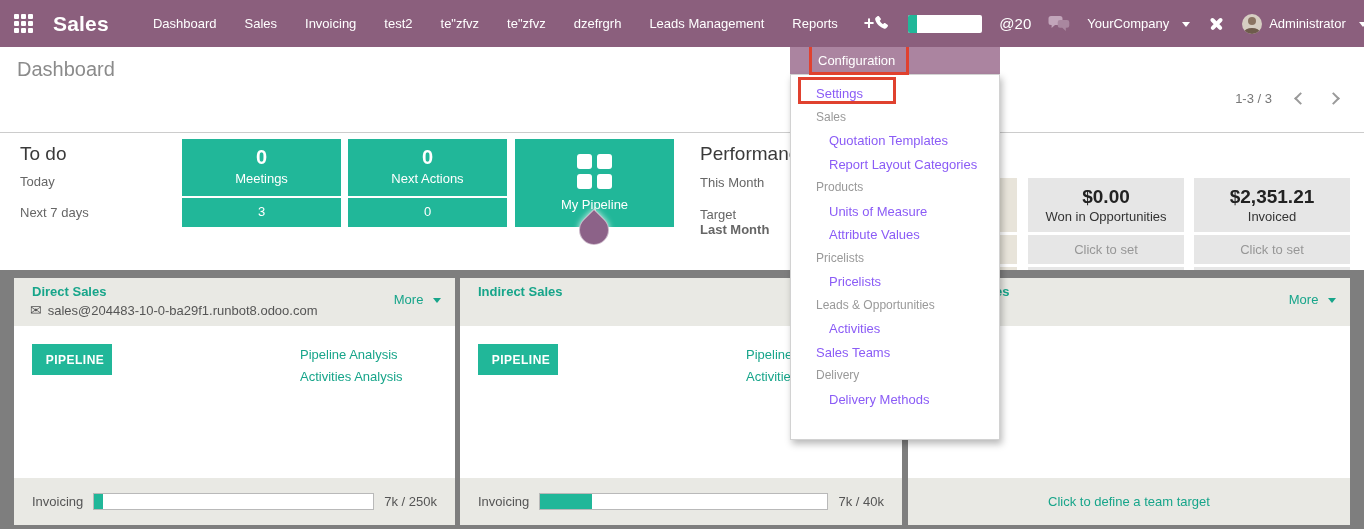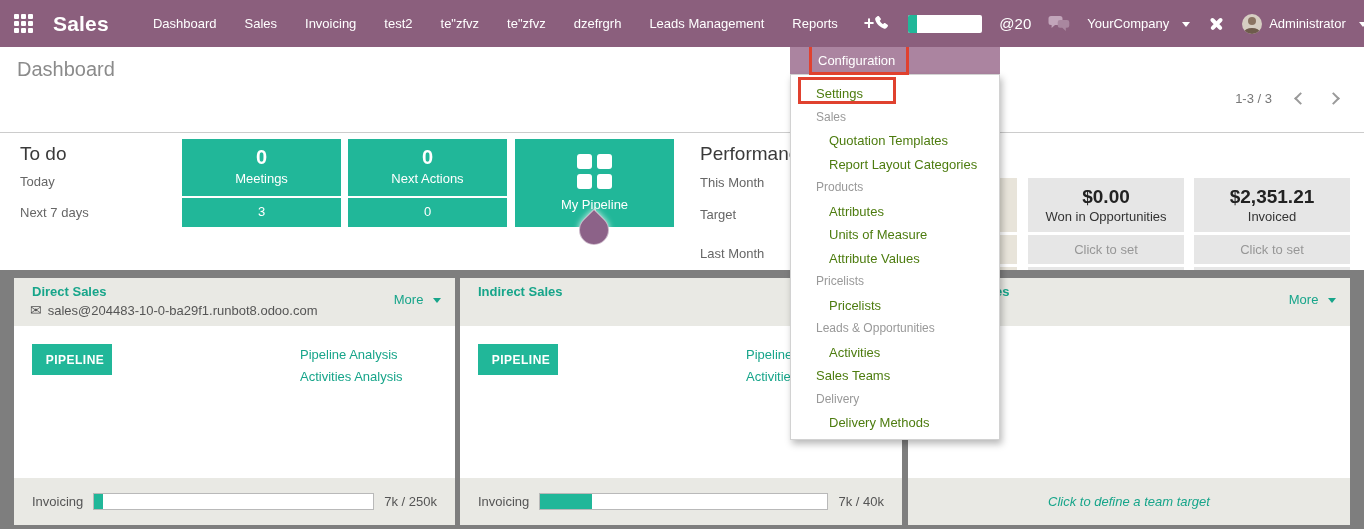--- a/index.html
+++ b/index.html
@@ -45,21 +45,21 @@
   .t1 { left:182px; } .t2 { left:348px; } .t3 { left:515px; }
   .gt-top { height:57px; }
   .gt-val { font-size:20px; font-weight:700; padding-top:7px; }
   .gt-lab { font-size:13px; margin-top:2px; }
   .gt-bottom { height:29px; border-top:2px solid #fff; line-height:27px; font-size:13px; }
   .gtile.pipe { display:flex; flex-direction:column; align-items:center; justify-content:center; gap:8px; }
   .grid4 { display:grid; grid-template-columns:repeat(2,15px); grid-auto-rows:15px; gap:5px; }
   .grid4 i { background:#fff; border-radius:3px; }
   .perf-title { position:absolute; left:700px; top:10px; font-size:19px; color:#3a3a3a; }
   .perf-row { position:absolute; left:700px; font-size:13px; color:#666; }
-  .pf-r1 { top:42px; } .pf-r2 { top:74px; } .pf-r3 { top:113px; }
+  .pf-r1 { top:42px; } .pf-r2 { top:74px; } .pf-r3 { top:89px;font-weight:bold; }
   .ptile { position:absolute; top:6px; width:156px; text-align:center; cursor:pointer;margin-top:39px; }
   .pt1 { left:1028px; } .pt2 { left:1194px; }
   .pm { height:54px; background:#e6e6e6; }
   .pm-val { font-size:19px; font-weight:700; color:#222; padding-top:8px; }
   .pm-lab { font-size:13px; color:#333; margin-top:1px; }
   .pr { height:29px; background:#e6e6e6; margin-top:3px; line-height:29px; font-size:13px; }
   .pr.target { color:#979797; }
   .pr.last { height:28px; color:#333; }
   .sliver { position:absolute; top:6px; left:1000px; width:17px; }
   .sliver .pm, .sliver .pr { background:#e8e4da; }
@@ -77,28 +77,28 @@
   .pl-btn { position:absolute; left:18px; top:66px; width:80px; height:31px; background:#21b799; color:#fff;
             font-size:12px; font-weight:700; display:flex; align-items:center; justify-content:center;
             letter-spacing:.5px; cursor:pointer;padding-left:6px; }
   .links { position:absolute; left:238px; top:69px; display:flex; flex-direction:column; gap:7px; font-size:13px; color:#17a58a;margin-left:48px; }
   .links span { cursor:pointer; }
   .card-foot { position:absolute; bottom:0; left:0; right:0; height:47px; background:#e9e9e4; display:flex;
                align-items:center; padding:0 18px; gap:10px; font-size:13px; color:#555; }
   .bar { flex:1; height:17px; background:#fff; border:1px solid #b9b9b9; }
   .bar-fill { height:100%; background:#21b799; }
   .c3 .card-foot { justify-content:center; color:#17a58a; }
-  .foot-link { cursor:pointer;font-style:italic; }
+  .foot-link { cursor:pointer; }
 
   
   .dd-bar { position:absolute; left:790px; top:47px; width:210px; height:27px; background:#ab84a0; color:#fff;
             font-size:13px; line-height:27px; padding-left:28px; z-index:50; cursor:pointer; }
   .dd-panel { position:absolute; left:790px; top:74px; width:210px; height:366px; background:#fff;
               border:1px solid #d2d2d2; box-shadow:2px 4px 7px rgba(0,0,0,.28); z-index:50; padding-top:7px; }
-  .dd-row { height:23.5px; line-height:23.5px; font-size:13px; white-space:nowrap; cursor:pointer; color:#4d7c0f; }
+  .dd-row { height:23.5px; line-height:23.5px; font-size:13px; white-space:nowrap; cursor:pointer; color:#8b5cf6; }
   .dd-top { padding-left:25px; }
   .dd-sec { padding-left:25px; color:#999; font-size:12px; cursor:default; }
   .dd-item { padding-left:38px; }
 
   
   .red-box { position:absolute; border:3px solid #e0412f; z-index:60; }
   .red1 { left:809px; top:44px; width:100px; height:31px; }
   .red2 { left:798px; top:77px; width:98px; height:27px; }
   .cursor-drop { position:absolute; left:579px; top:215px; width:30px; height:30px; background:#8c6288;
                  border:1px solid rgba(255,255,255,.55); border-radius:0 50% 50% 50%; transform:rotate(45deg);
@@ -293,21 +293,20 @@
     </div>
   </div>
 
   <div class="dd-bar">Configuration</div>
   <div class="dd-panel">
     <div class="dd-row dd-top">Settings</div>
     <div class="dd-row dd-sec">Sales</div>
     <div class="dd-row dd-item">Quotation Templates</div>
     <div class="dd-row dd-item">Report Layout Categories</div>
     <div class="dd-row dd-sec">Products</div>
-    <div class="dd-row dd-item">Attributes</div>
     <div class="dd-row dd-item">Units of Measure</div>
     <div class="dd-row dd-item">Attribute Values</div>
     <div class="dd-row dd-sec">Pricelists</div>
     <div class="dd-row dd-item">Pricelists</div>
     <div class="dd-row dd-sec">Leads &amp; Opportunities</div>
     <div class="dd-row dd-item">Activities</div>
     <div class="dd-row dd-top">Sales Teams</div>
     <div class="dd-row dd-sec">Delivery</div>
     <div class="dd-row dd-item">Delivery Methods</div>
   </div>

